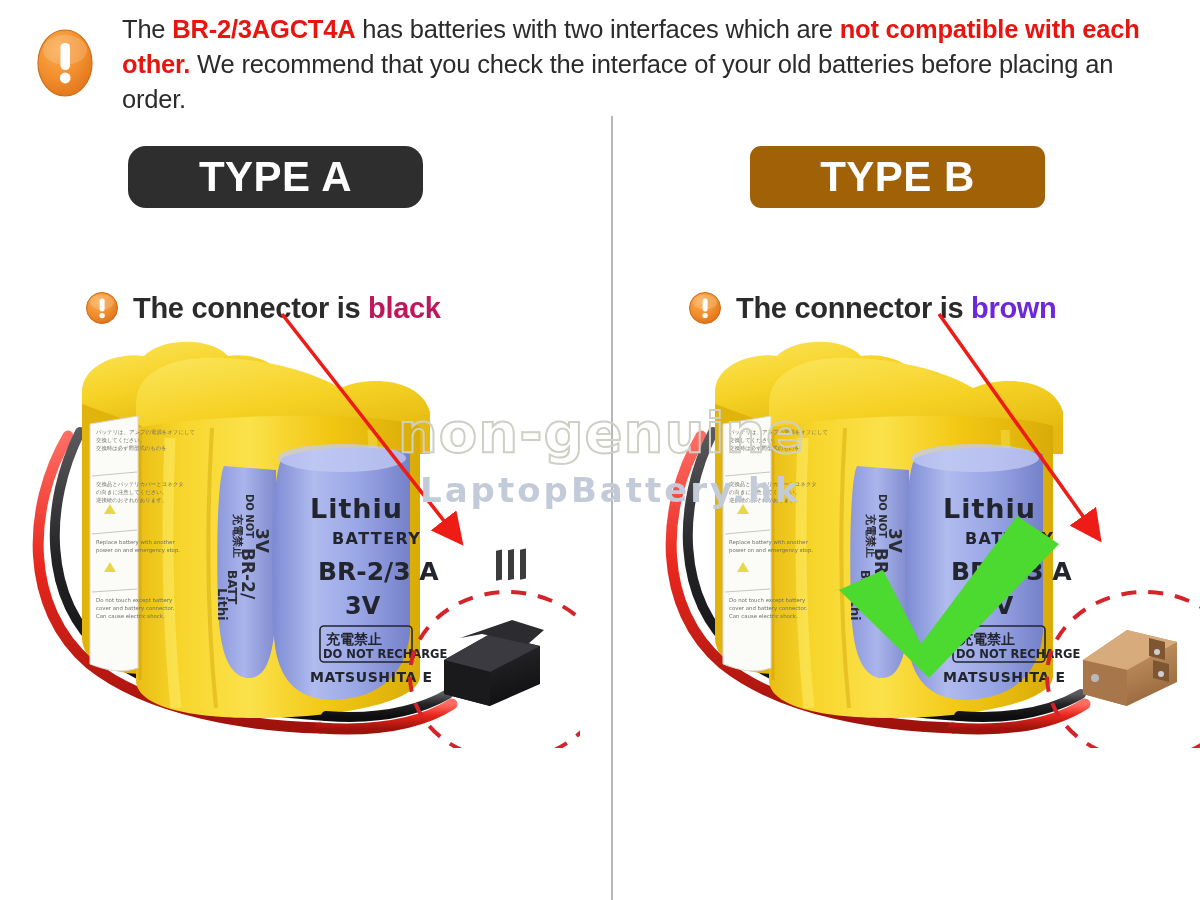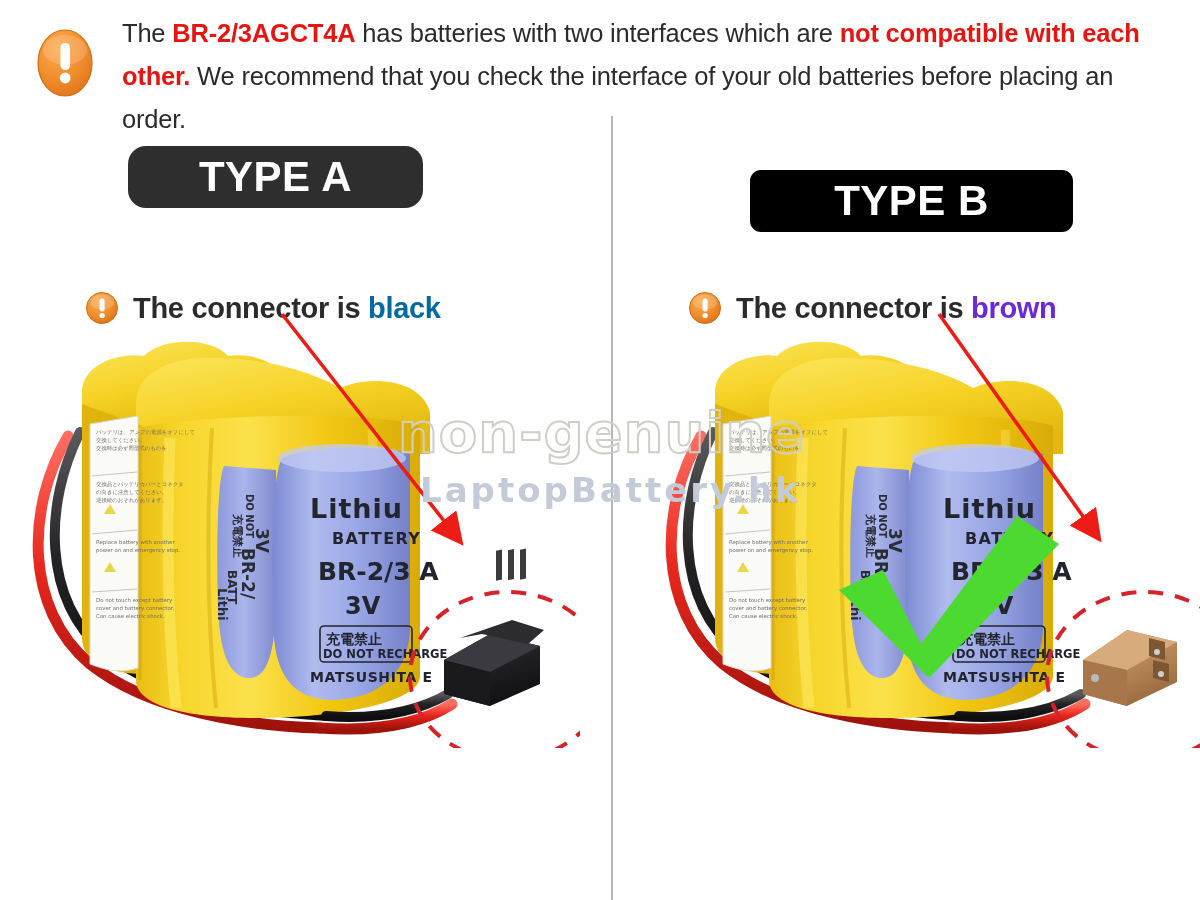--- a/index.html
+++ b/index.html
@@ -8,46 +8,46 @@
     font-family:"Liberation Sans","DejaVu Sans",sans-serif;
     -webkit-font-smoothing:antialiased;
   }
   .page{position:relative;width:1200px;height:900px;}
 
   
   .notice{position:absolute;left:0;top:0;width:1200px;height:118px;}
   .notice-icon{position:absolute;left:36px;top:26px;width:58px;height:72px;}
   .notice-text{
     position:absolute;left:122px;top:12px;width:1040px;
-    font-size:25.5px;line-height:43px;color:#2b2b2b;letter-spacing:-0.2px;
+    font-size:25.5px;line-height:35px;color:#2b2b2b;letter-spacing:-0.2px;
   }
   .redb{color:#e8140f;font-weight:bold;}
 
   
   .divider{position:absolute;left:611px;top:116px;width:2px;height:784px;background:#b7b7b7;}
 
   
   .panel{position:absolute;top:118px;height:782px;}
   .panel-a{left:0;width:611px;}
   .panel-b{left:613px;width:587px;}
 
   .badge{
     position:absolute;top:28px;height:62px;border-radius:11px;
     display:flex;align-items:center;justify-content:center;
     color:#ffffff;font-size:42px;font-weight:bold;letter-spacing:0.5px;
   }
   .badge-a{left:128px;width:295px;background:#2e2e2e;border-radius:18px;}
-  .badge-b{left:137px;width:323px;background:#000000;margin-top:24px;}
+  .badge-b{left:137px;width:295px;background:#a16207;}
 
   .conn-line{position:absolute;top:173px;display:flex;align-items:center;gap:14px;}
   .conn-line-a{left:85px;}
   .conn-line-b{left:75px;}
   .conn-ic{width:34px;height:34px;flex:0 0 34px;}
   .conn-text{font-size:29px;font-weight:bold;color:#2b2b2b;letter-spacing:-0.3px;white-space:nowrap;}
-  .c-black{color:#0369a1;}
+  .c-black{color:#be185d;}
   .c-brown{color:#6d28d9;}
 
   
   .specs{position:absolute;font-size:25px;color:#565656;line-height:38px;}
   .specs-a{left:157px;top:692px;}
   .spec-val{font-weight:bold;}
   .val-red{color:#d31212;}
 
   
   .stage{position:absolute;width:560px;height:440px;top:190px;}

